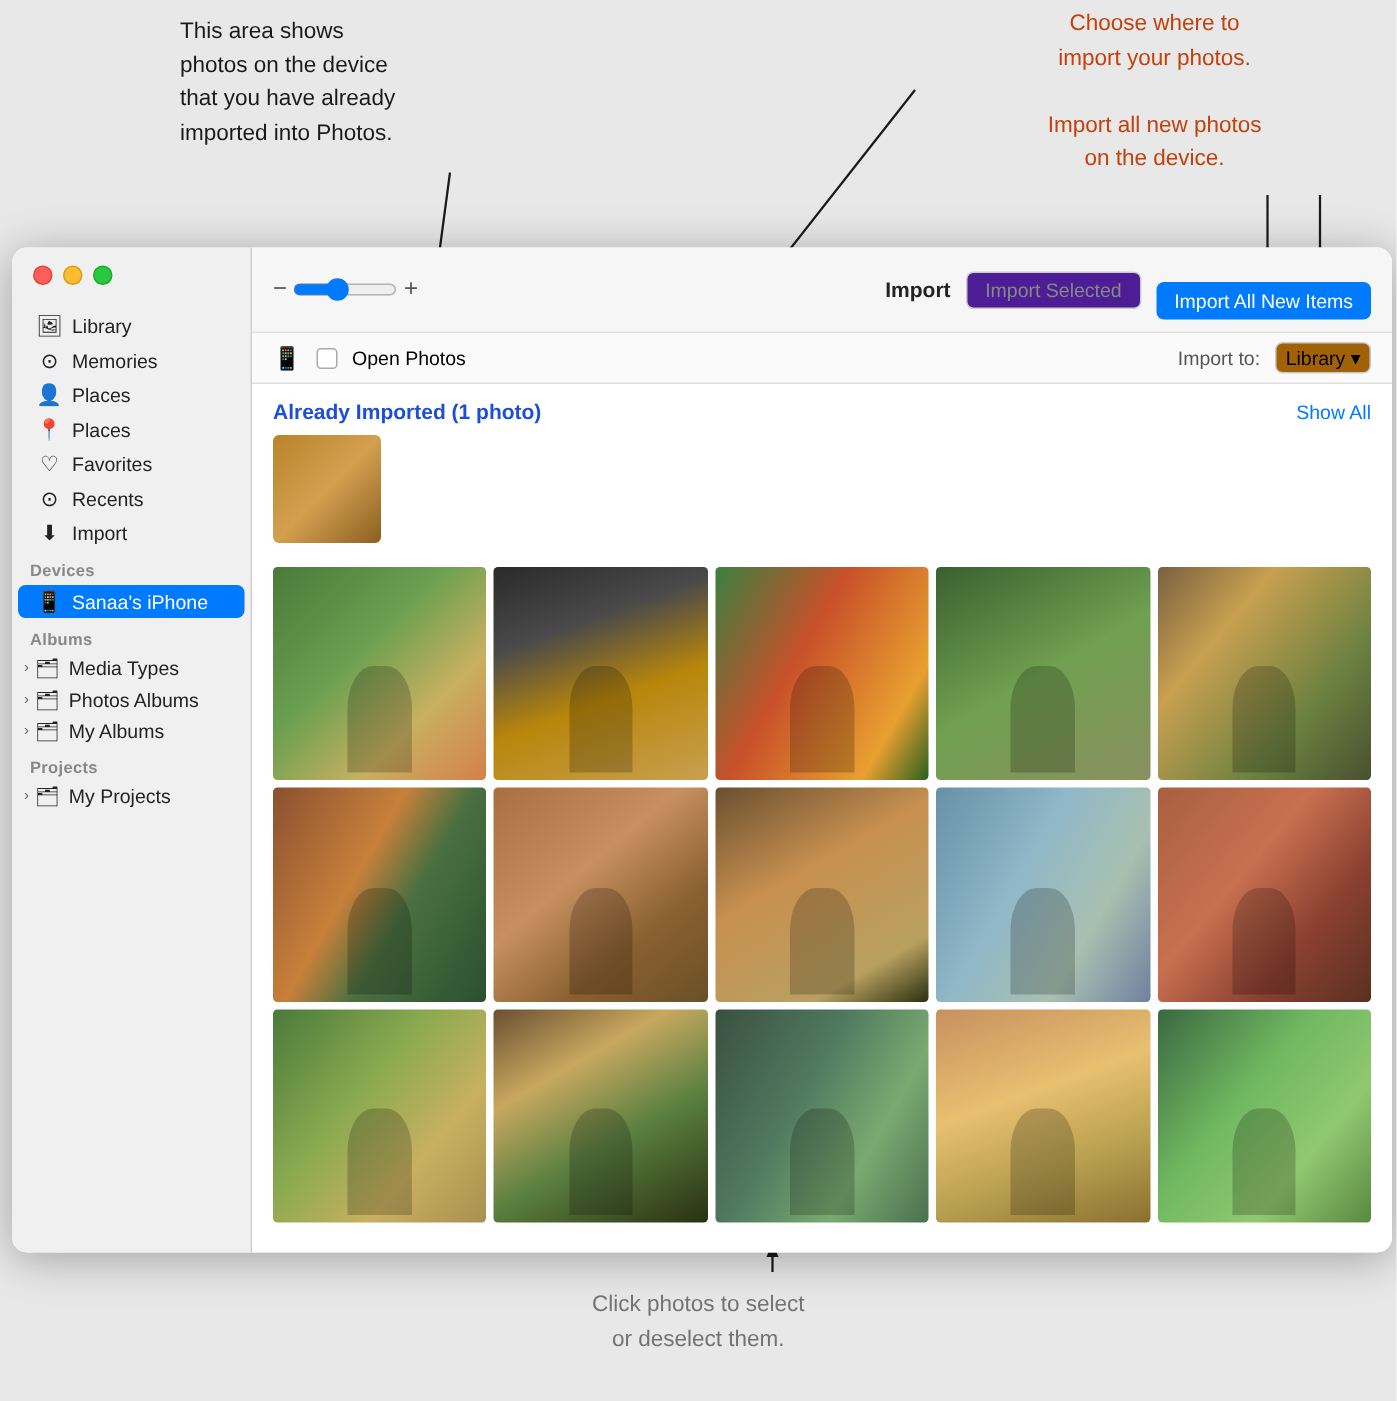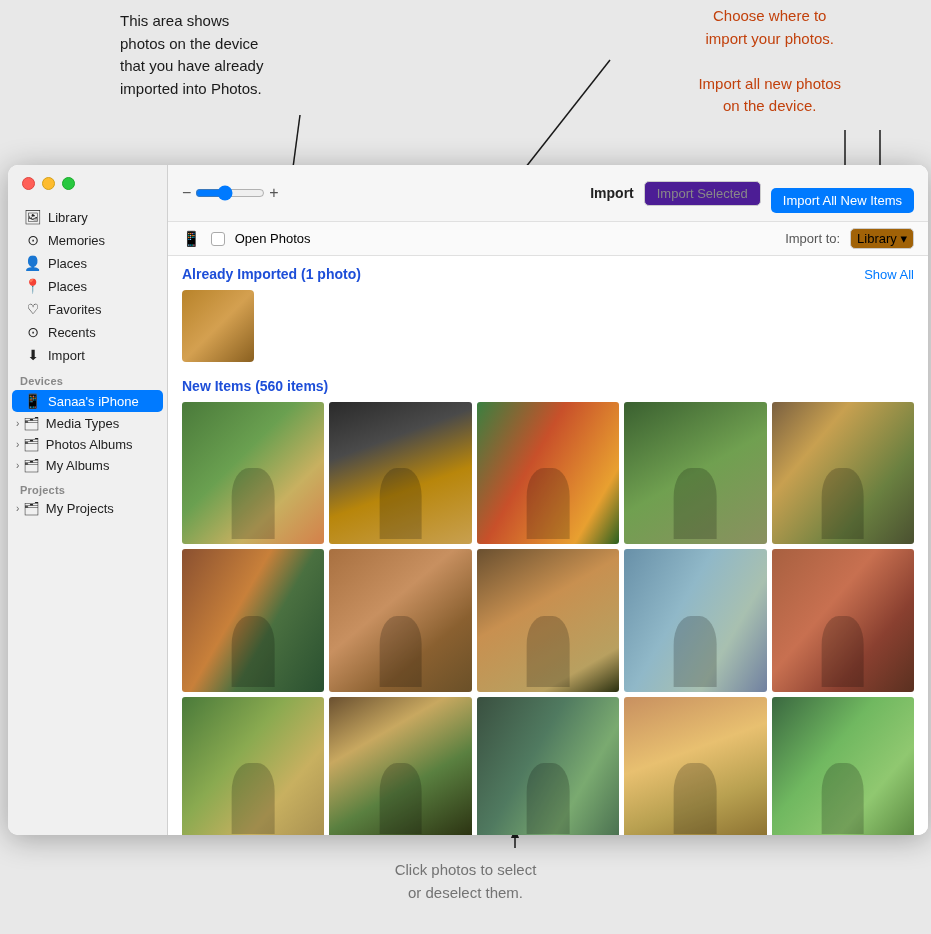--- a/index.html
+++ b/index.html
@@ -382,20 +382,21 @@
       <span class="icon">⬇</span>
       <span>Import</span>
     </div>
 
     <div class="sidebar-section-label">Devices</div>
     <div class="sidebar-item active">
       <span class="icon">📱</span>
       <span>Sanaa's iPhone</span>
     </div>
 
+    <div class="sidebar-section-label">Albums</div>
     <div class="sidebar-group-item">
       <span class="chevron">›</span>
       <span class="icon">🗂</span>
       <span>Media Types</span>
     </div>
     <div class="sidebar-group-item">
       <span class="chevron">›</span>
       <span class="icon">🗂</span>
       <span>Photos Albums</span>
     </div>
@@ -442,23 +443,20 @@
     <div class="photo-area">
 
       <div class="section-header">
         <span class="section-title">Already Imported (1 photo)</span>
         <span class="show-all-link">Show All</span>
       </div>
       <div class="already-imported-grid">
         <div class="already-thumb"></div>
       </div>
 
-      <div class="section-header">
-        <span class="section-title">New Items (560 items)</span>
-      </div>
       <div class="new-items-grid">
         <div class="photo-thumb photo-1"></div>
         <div class="photo-thumb photo-2"></div>
         <div class="photo-thumb photo-3"></div>
         <div class="photo-thumb photo-4"></div>
         <div class="photo-thumb photo-5"></div>
         <div class="photo-thumb photo-6"></div>
         <div class="photo-thumb photo-7"></div>
         <div class="photo-thumb photo-8"></div>
         <div class="photo-thumb photo-9"></div>

